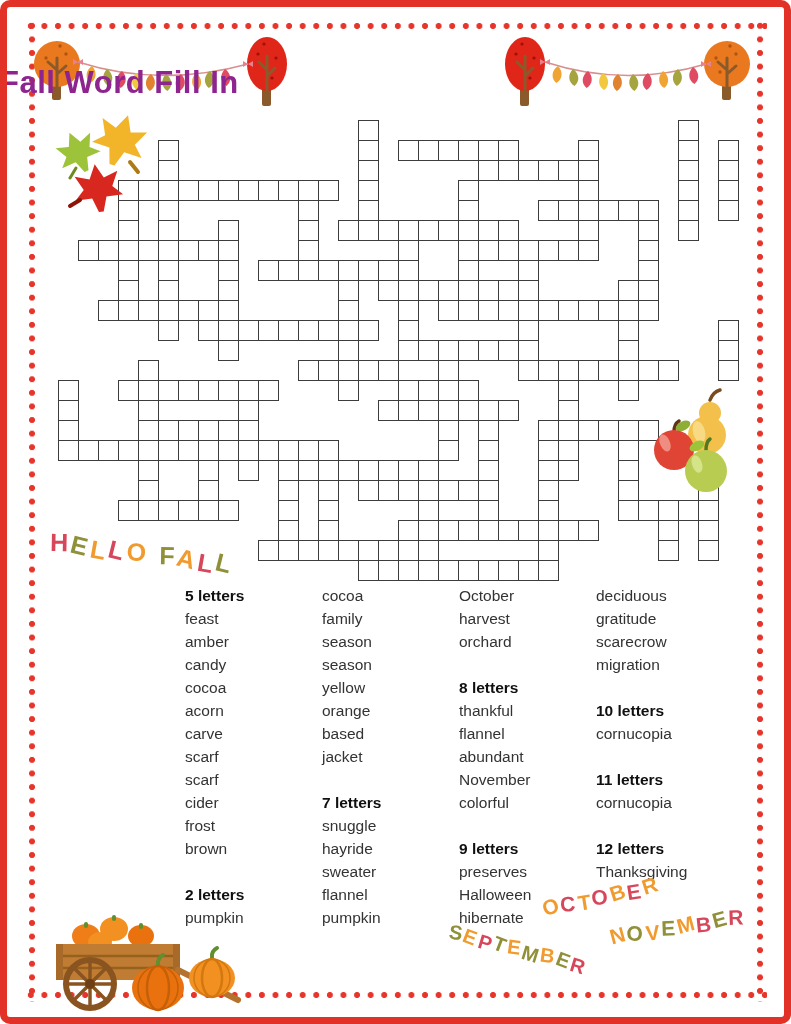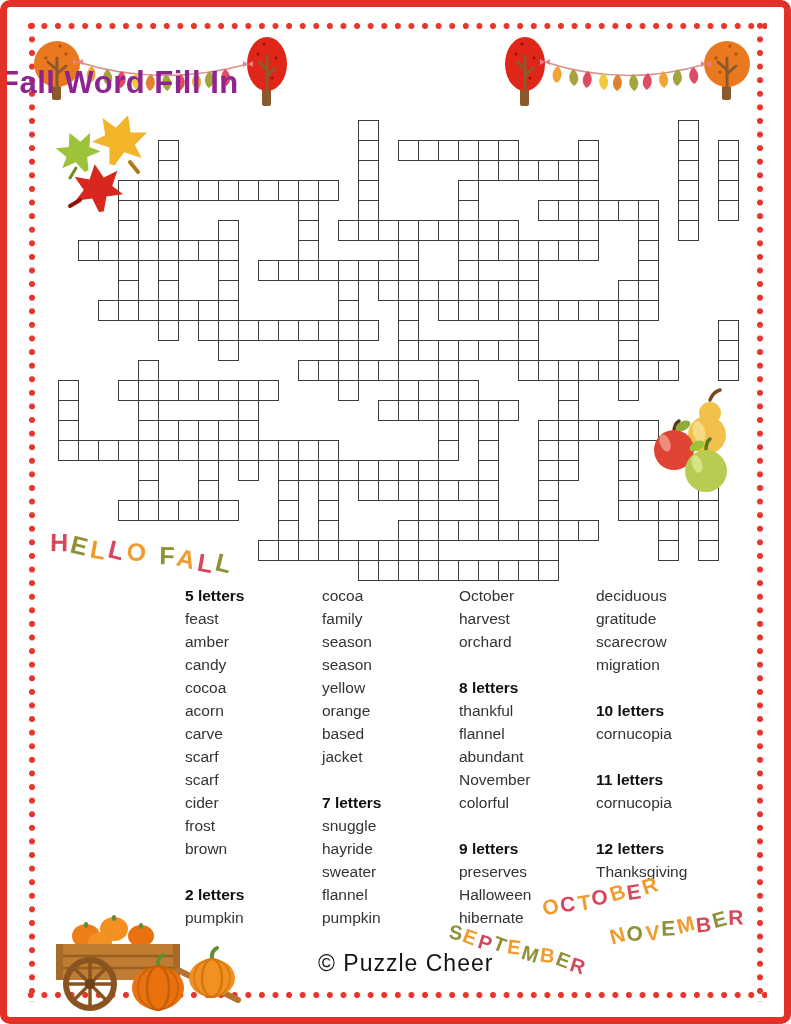--- a/index.html
+++ b/index.html
@@ -609,21 +609,20 @@
       <div class="wl-item wl-head">10 letters</div>
       <div class="wl-item">cornucopia</div>
       <div class="wl-item"></div>
       <div class="wl-item wl-head">11 letters</div>
       <div class="wl-item">cornucopia</div>
       <div class="wl-item"></div>
       <div class="wl-item wl-head">12 letters</div>
       <div class="wl-item">Thanksgiving</div>
     </div>
 
-  <div class="credit">© Puzzle Cheer</div>
 
   <svg class="cart-art" viewBox="0 0 238 102">
 
     <g>
       <ellipse cx="58" cy="24" rx="14" ry="12" fill="#ef7d18"></ellipse>
         <rect x="56" y="10" width="4" height="6" rx="2" fill="#5f8f2f"></rect>
       <ellipse cx="86" cy="17" rx="14" ry="12" fill="#f29122"></ellipse>
         <rect x="84" y="3" width="4" height="6" rx="2" fill="#5f8f2f"></rect>
       <ellipse cx="113" cy="24" rx="13" ry="11" fill="#e9720e"></ellipse>
         <rect x="111" y="11" width="4" height="6" rx="2" fill="#5f8f2f"></rect>

